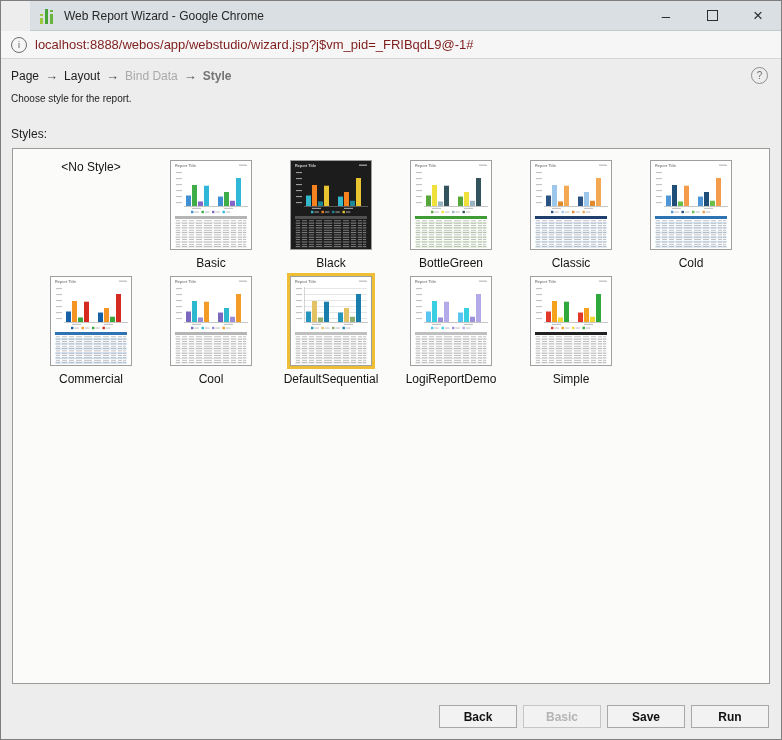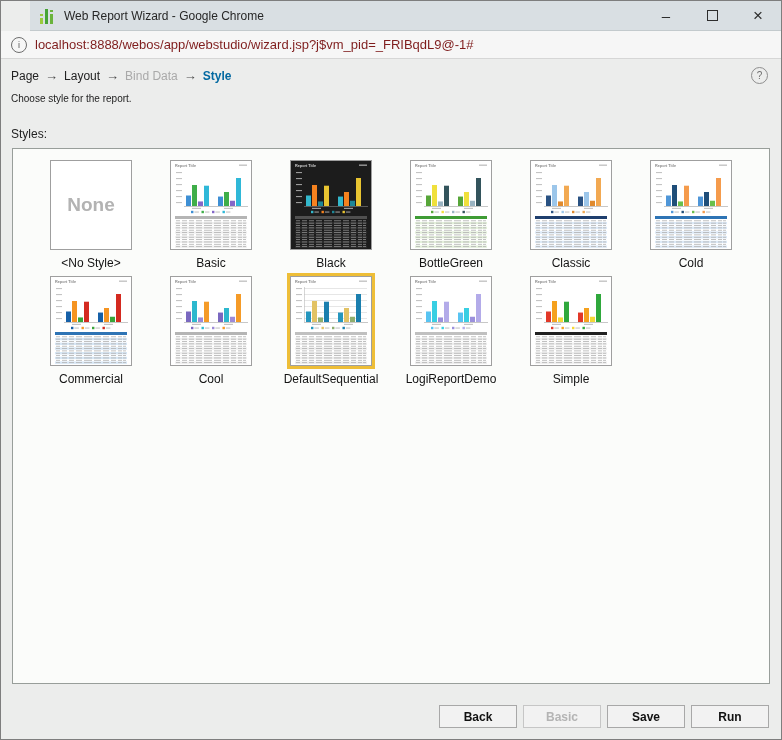--- a/index.html
+++ b/index.html
@@ -15,21 +15,21 @@
   .ctrl.close{font-size:17px;}
   
   .urlbar{height:27px;background:#f6f6f6;border-bottom:1px solid #d6d6d6;display:flex;align-items:center;flex:0 0 auto;}
   .info-icon{width:14px;height:14px;border:1px solid #6e6e6e;border-radius:50%;color:#555;font-size:9px;display:flex;align-items:center;justify-content:center;margin-left:10px;flex:0 0 auto;}
   .url-text{font-size:13px;color:#7f1d1d;margin-left:8px;white-space:nowrap;cursor:text;}
   
   .content{flex:1 1 auto;position:relative;background:#ecedec;}
   .breadcrumb{position:absolute;left:10px;top:9px;display:flex;align-items:center;font-size:12px;text-align:right;}
   .crumb{color:#222;cursor:pointer;}
   .crumb.disabled{color:#a9a9a9;cursor:default;}
-  .crumb.current{font-weight:bold;color:#0369a1;cursor:default;}
+  .crumb.current{font-weight:bold;color:#737373;cursor:default;}
   .crumb-sep{color:#4a4a4a;margin:0 6px;font-size:13px;}
   .help-icon{position:absolute;top:8px;right:13px;width:15px;height:15px;border:1px solid #8e8e8e;border-radius:50%;color:#6e6e6e;font-size:10px;display:flex;align-items:center;justify-content:center;cursor:pointer;}
   .instruction{position:absolute;left:10px;top:34px;font-size:10px;color:#222;}
   .styles-label{position:absolute;left:10px;top:68px;font-size:12px;color:#222;}
   .styles-panel{position:absolute;left:11px;right:11px;top:89px;height:536px;box-sizing:border-box;background:#fbfcfa;border:1px solid #989e9a;padding:8px 0 0 18px;overflow:hidden;}
   .grid{display:flex;flex-wrap:wrap;}
   .cell{width:120px;height:116px;display:flex;flex-direction:column;align-items:center;cursor:pointer;}
   .frame{border:3px solid transparent;flex:0 0 auto;}
   .frame.selected{border-color:#eebe37;}
   .timg{display:block;border:1px solid #9f9f9f;background:#fff;}
@@ -87,25 +87,20 @@
 
     <div class="help-icon">?</div>
 
     <div class="instruction">Choose style for the report.</div>
 
     <div class="styles-label">Styles:</div>
 
     <div class="styles-panel">
       <div class="grid" id="styles-grid">
           <div class="cell">
-            <div class="frame">
-              <div class="none-box">
-                <span class="none-text">None</span>
-              </div>
-            </div>
             <div class="cell-label">&lt;No Style&gt;</div>
           </div>
           <div class="cell">
             <div class="frame">
               <svg viewBox="0 0 80 88" width="80" height="88" class="timg">
                 <rect x="0" y="0" width="80" height="88" fill="#ffffff"></rect>
                 <text x="4" y="6.2" font-size="3.8" font-weight="bold" fill="#8a8a8a">Report Title</text>
                 <rect x="68" y="3.5" width="8" height="1.4" fill="#c4c4c4"></rect>
                 <rect x="5" y="11" width="6" height="1.1" fill="#c4c4c4"></rect>
                 <rect x="5" y="17" width="6" height="1.1" fill="#c4c4c4"></rect>

